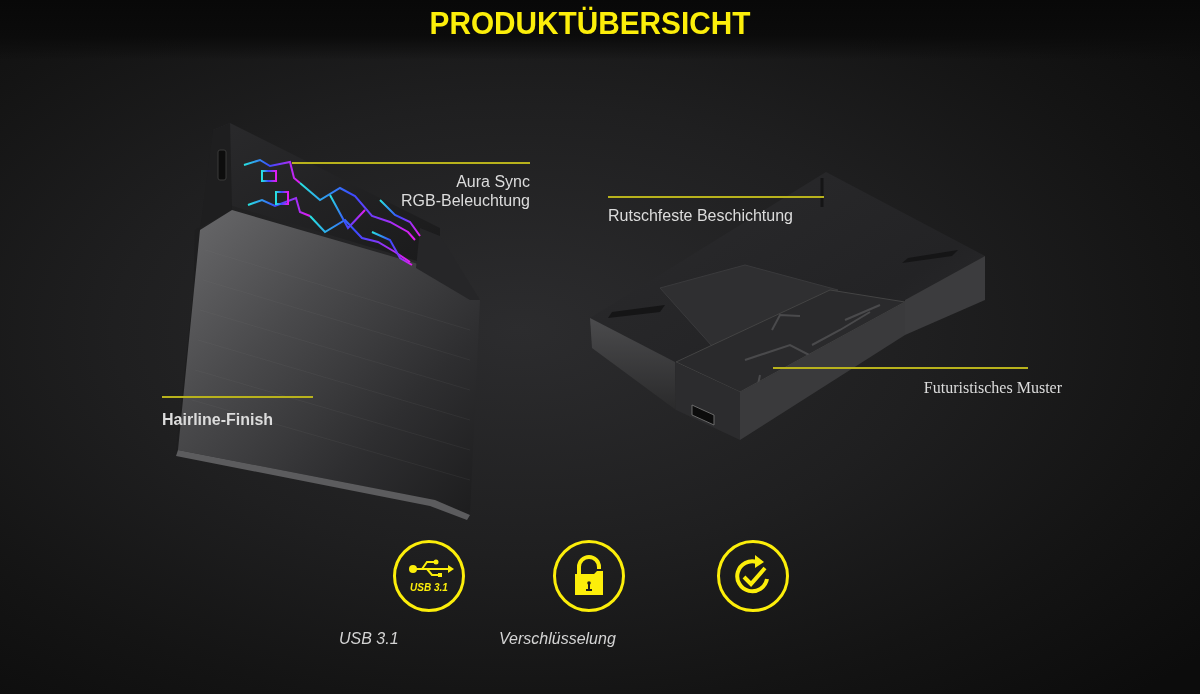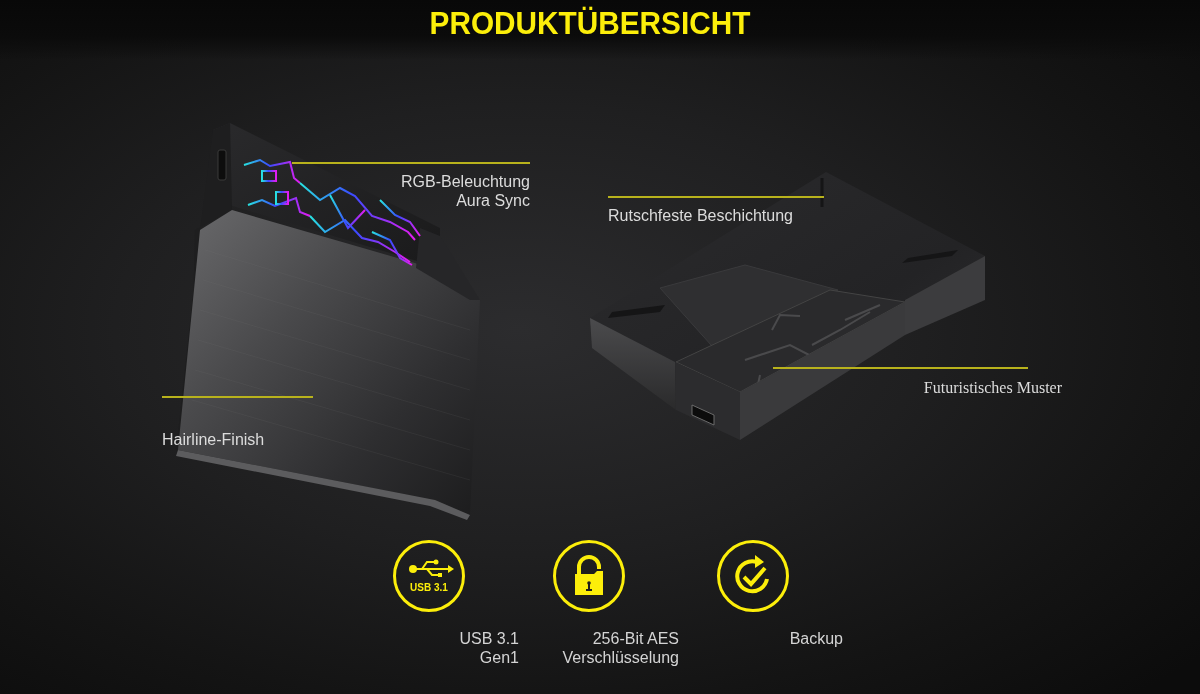--- a/index.html
+++ b/index.html
@@ -19,21 +19,21 @@
       transform: scaleX(0.96);
     }
     .scene { position: absolute; left: 0; top: 0; width: 1200px; height: 694px; }
     .callout-line { position: absolute; height: 2px; background: #b8b21c; }
     .callout-text {
       position: absolute; color: #dcdcdc; font-size: 16px; line-height: 19px;
       font-family: "Liberation Sans", sans-serif; white-space: nowrap; text-align: center;
     }
     .right { text-align: right; }
     .feature {
-      position: absolute; top: 540px; width: 180px; text-align: right;
+      position: absolute; top: 540px; width: 180px; text-align: left; font-style: italic;
     }
     .feature .ring {
       width: 66px; height: 66px; margin: 0 auto; border: 3px solid #fcee0a;
       border-radius: 50%; position: relative;
     }
     .feature .ring svg { position: absolute; left: 0; top: 0; }
     .feature .label {
       margin-top: 17px; color: #d4d4d4; font-size: 16px; line-height: 19px;
     }
     .feature .label span { display: block; }
@@ -134,26 +134,26 @@
     <polygon points="612,312 665,305 660,312 608,318" fill="#151516"></polygon>
     <polygon points="908,258 958,250 952,256 902,263" fill="#151516"></polygon>
     <line x1="822" y1="178" x2="822" y2="207" stroke="#151516" stroke-width="3"></line>
 
     <polygon points="692,405 714,415 714,425 692,415" fill="#0c0c0c" stroke="#6a6a6a" stroke-width="1"></polygon>
   </g>
 </svg>
 
 <div class="callout-line" style="left:292px; top:162px; width:238px;"></div>
 <div class="callout-text right" style="left:330px; top:172px; width:200px;">
+  <div>Aura Sync</div>
   <div>RGB-Beleuchtung</div>
-  <div>Aura Sync</div>
 </div>
 
 <div class="callout-line" style="left:162px; top:396px; width:151px;"></div>
-<div class="callout-text" style="left:162px; top:430px;">Hairline-Finish</div>
+<div class="callout-text" style="left:162px; top:410px;font-weight:bold;">Hairline-Finish</div>
 
 <div class="callout-line" style="left:608px; top:196px; width:216px;"></div>
 <div class="callout-text" style="left:608px; top:206px;">Rutschfeste Beschichtung</div>
 
 <div class="callout-line" style="left:773px; top:367px; width:255px;"></div>
 <div class="callout-text right" style="left:820px; top:378px; width:242px;font-family:Liberation Serif, serif;">Futuristisches Muster</div>
 
 <div class="feature" style="left:339px;">
   <div class="ring">
     <svg width="66" height="66" viewBox="0 0 66 66">
@@ -164,44 +164,41 @@
         <polyline points="26,26 31,19 39,19" fill="none" stroke-width="2"></polyline>
         <circle cx="40" cy="19" r="2.5" stroke="none"></circle>
         <polyline points="31,26 36,32 42,32" fill="none" stroke-width="2"></polyline>
         <rect x="42" y="30" width="4" height="4" stroke="none"></rect>
       </g>
       <text x="33" y="48" text-anchor="middle" fill="#fcee0a" font-family="Liberation Sans, sans-serif" font-weight="bold" font-size="10">USB 3.1</text>
     </svg>
   </div>
   <div class="label">
     <span>USB 3.1</span>
-    <span>Gen1</span>
   </div>
 </div>
 
 <div class="feature" style="left:499px;">
   <div class="ring">
     <svg width="66" height="66" viewBox="0 0 66 66">
       <path d="M23 31 V24 a10 10 0 0 1 20 0 V26" fill="none" stroke="#fcee0a" stroke-width="4"></path>
       <polygon points="19,31 38,31 41,28 47,28 47,52 19,52" fill="#fcee0a"></polygon>
       <circle cx="33" cy="40" r="1.8" fill="#1d1d1d"></circle>
       <rect x="32" y="40" width="2" height="7" fill="#1d1d1d"></rect>
       <rect x="30" y="46" width="6" height="2" fill="#1d1d1d"></rect>
     </svg>
   </div>
   <div class="label">
-    <span>256-Bit AES</span>
     <span>Verschlüsselung</span>
   </div>
 </div>
 
 <div class="feature" style="left:663px;">
   <div class="ring">
     <svg width="66" height="66" viewBox="0 0 66 66">
       <path d="M47 36 A15 15 0 1 1 37 19" fill="none" stroke="#fcee0a" stroke-width="4"></path>
       <polygon points="35,12 44,19 35,25" fill="#fcee0a"></polygon>
       <polyline points="24,34 31,41 45,25" fill="none" stroke="#fcee0a" stroke-width="4"></polyline>
     </svg>
   </div>
   <div class="label">
-    <span>Backup</span>
   </div>
 </div>
 
 </body></html>

